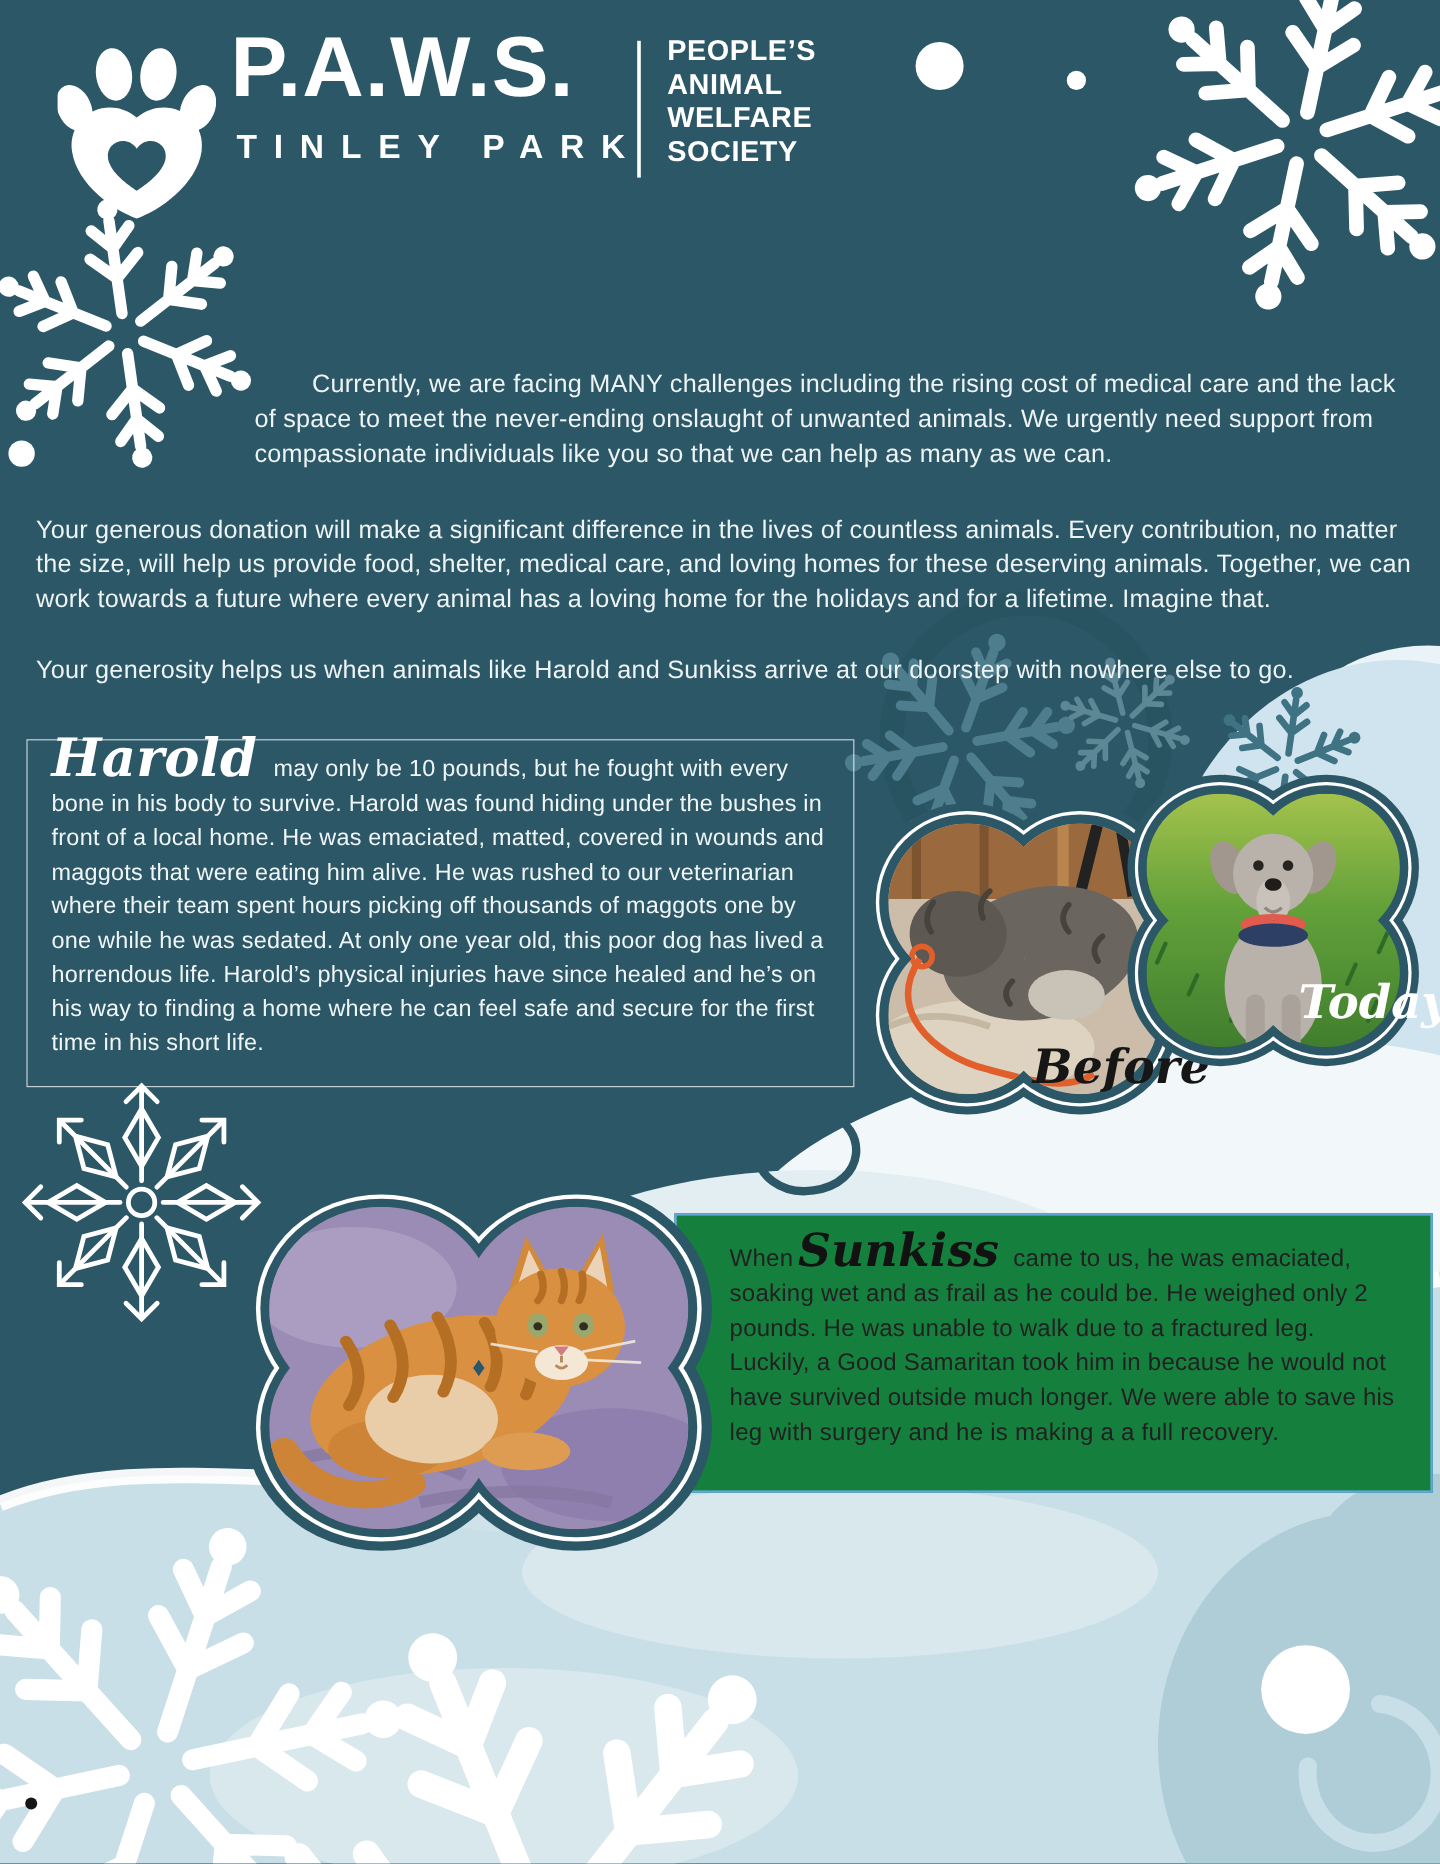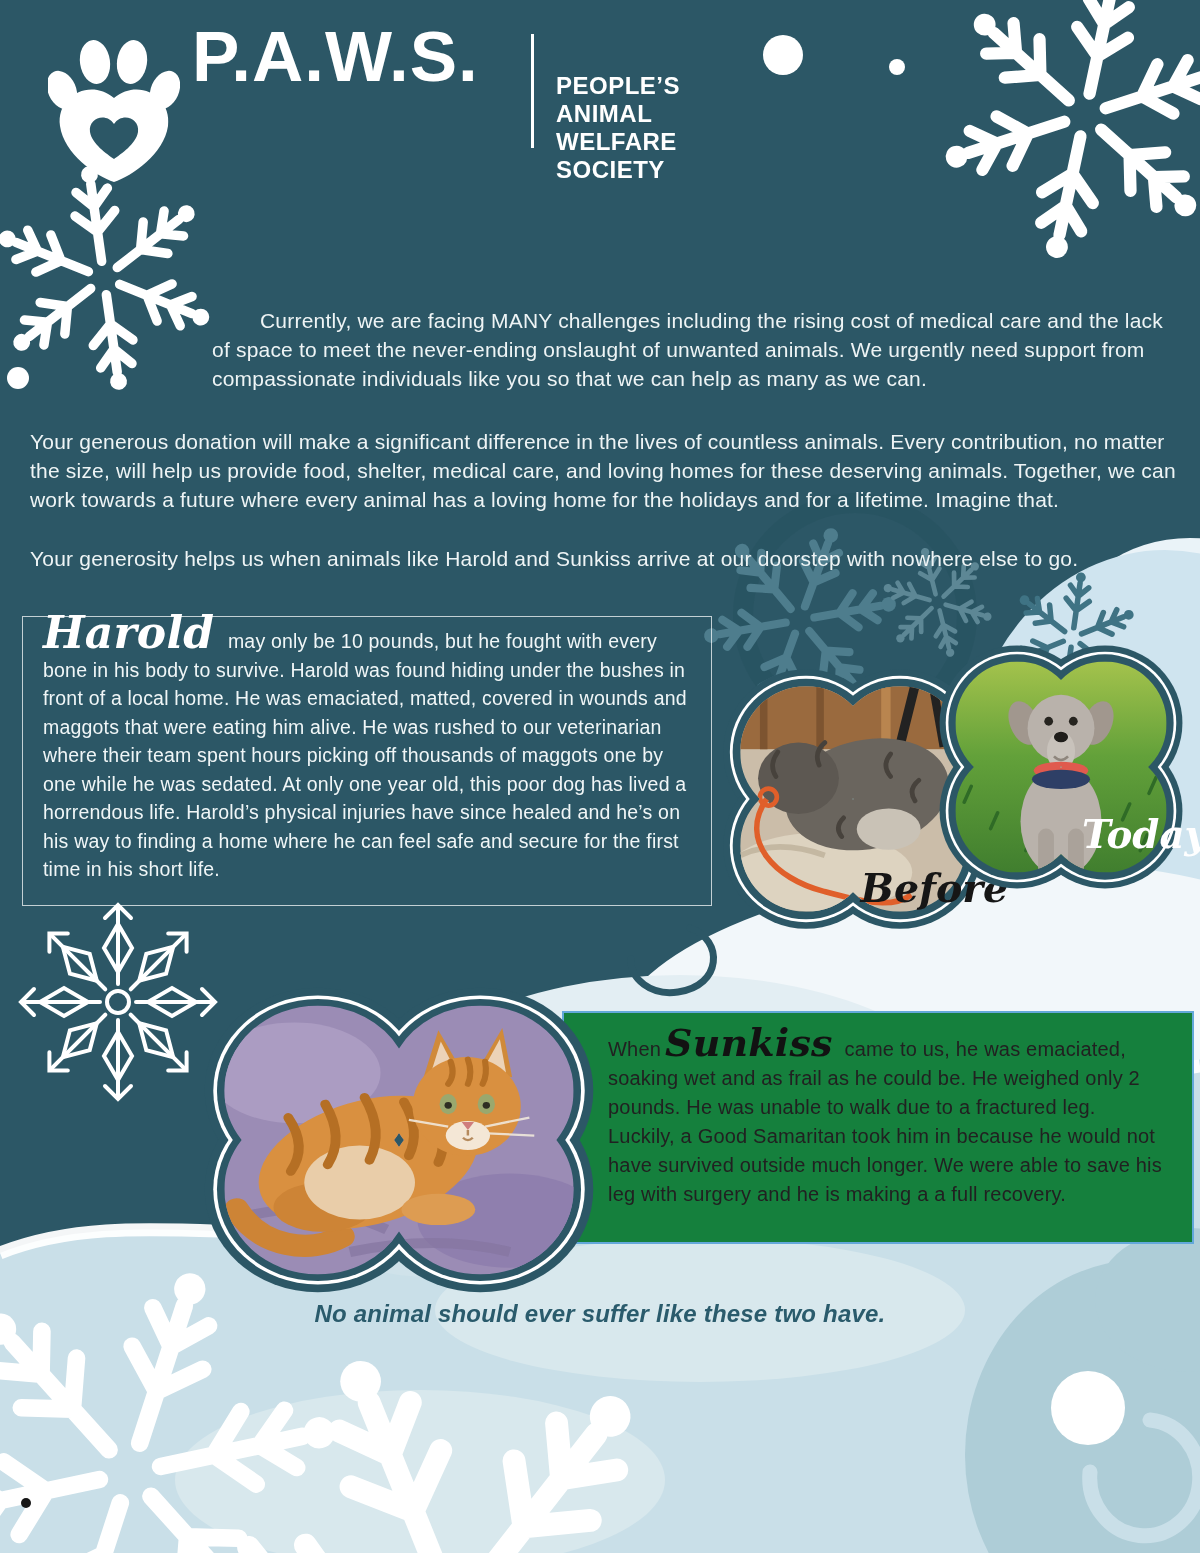--- a/index.html
+++ b/index.html
@@ -8,21 +8,21 @@
   .abs{position:absolute;}
   svg{display:block;}
   .bg-layer{left:0;top:0;width:1200px;height:1553px;z-index:0;pointer-events:none;}
   .frames-layer{left:0;top:0;width:1200px;height:1553px;z-index:2;pointer-events:none;}
 
   
   .brand{left:192px;top:16px;font-size:71px;font-weight:800;color:#fff;letter-spacing:1px;z-index:3;}
   .brand-sub{left:197px;top:107px;font-size:28px;font-weight:700;color:#fff;letter-spacing:14px;z-index:3;}
   .divider{left:531px;top:34px;width:3px;height:114px;background:#fff;z-index:3;}
   .org{left:556px;top:29px;font-size:24px;font-weight:800;color:#fff;letter-spacing:.5px;
-       line-height:28px;white-space:pre-line;z-index:3;margin-top:43px;}
+       line-height:28px;white-space:pre-line;z-index:3;}
 
   
   .para{color:#eef4f5;font-size:21px;line-height:29px;font-weight:500;letter-spacing:.2px;z-index:3;}
   .p1{left:232px;top:181px;width:748px;}
   .p2{left:212px;top:306px;width:952px;text-indent:48px;}
   .p3{left:30px;top:427px;width:1160px;}
   .p4{left:30px;top:544px;width:1165px;}
 
   
   .harold-card{left:22px;top:616px;width:690px;min-height:290px;box-sizing:border-box;
@@ -167,20 +167,21 @@
     <g fill="#ffffff">
       <ellipse cx="14" cy="62" rx="14" ry="20" transform="rotate(-24 14 62)"></ellipse>
       <ellipse cx="47" cy="34" rx="15" ry="22" transform="rotate(-8 47 34)"></ellipse>
       <ellipse cx="84" cy="34" rx="15" ry="22" transform="rotate(8 84 34)"></ellipse>
       <ellipse cx="117" cy="62" rx="14" ry="20" transform="rotate(24 117 62)"></ellipse>
       <path fill-rule="evenodd" d="M66,70 C90,50 124,68 120,98 C116,126 84,148 66,154 C48,148 16,126 12,98 C8,68 42,50 66,70 Z
         M66,96 C74,84 92,90 90,104 C88,116 73,126 66,131 C59,126 44,116 42,104 C40,90 58,84 66,96 Z"></path>
     </g>
   </svg>
   <div class="abs brand">P.A.W.S.</div>
+  <div class="abs brand-sub">TINLEY PARK</div>
   <div class="abs divider"></div>
   <div class="abs org">PEOPLE’S
 ANIMAL
 WELFARE
 SOCIETY</div>
 
   <div class="abs para p2">Currently, we are facing MANY challenges including the rising cost of medical care and the lack of space to meet the never-ending onslaught of unwanted animals. We urgently need support from compassionate individuals like you so that we can help as many as we can.</div>
   <div class="abs para p3">Your generous donation will make a significant difference in the lives of countless animals. Every contribution, no matter the size, will help us provide food, shelter, medical care, and loving homes for these deserving animals. Together, we can work towards a future where every animal has a loving home for the holidays and for a lifetime. Imagine that.</div>
   <div class="abs para p4">Your generosity helps us when animals like Harold and Sunkiss arrive at our doorstep with nowhere else to go.</div>
 
@@ -338,16 +339,15 @@
           <circle cx="40" cy="-31" r="3" fill="#2e2e22"></circle>
         <ellipse cx="71" cy="-32" rx="7" ry="9" fill="#9aa86e"></ellipse>
           <circle cx="71" cy="-31" r="3" fill="#2e2e22"></circle>
         <polygon points="51,-16 61,-16 56,-9" fill="#cf7d7d"></polygon>
         <path d="M56,-9 l0,5 M52,-2 q4,4 8,0" stroke="#b58a5d" stroke-width="2" fill="none"></path>
         <path d="M70,-12 l36,-8 M72,-6 l38,2 M40,-12 l-32,-6" stroke="#f0e8dc" stroke-width="2" fill="none" opacity=".9"></path>
       </g>
     </g>
   </svg>
 
-  <div class="abs headline">No animal should ever suffer like these two have.</div>
   <div class="abs bullet"></div>
 
 </div>
 
 </body></html>

